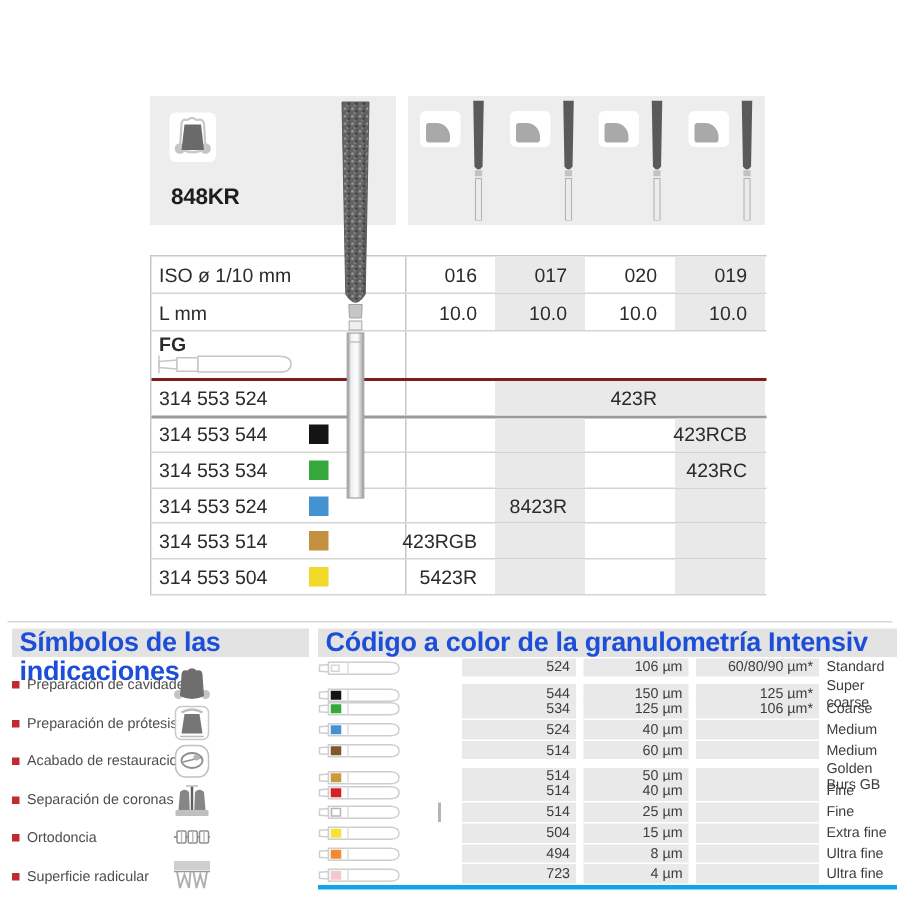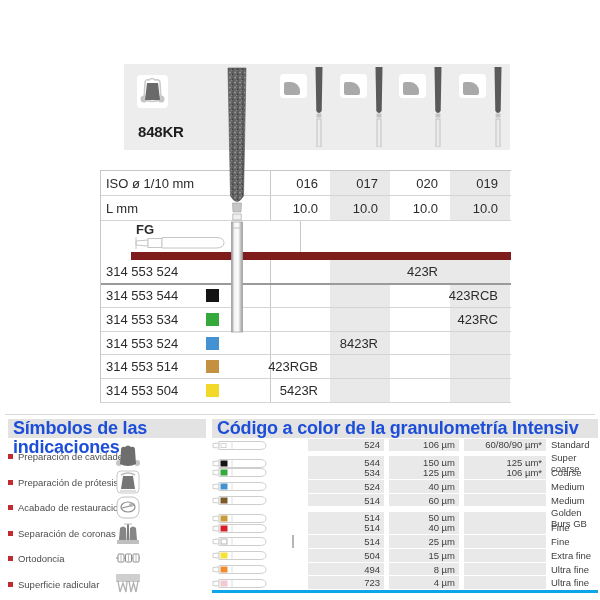--- a/index.html
+++ b/index.html
@@ -2,40 +2,40 @@
 <html><head>
 <meta charset="utf-8">
 <style>
   html,body{margin:0;padding:0;background:#fff;}
   .sheet{position:relative;width:600px;height:600px;background:#fff;overflow:hidden;
          font-family:"Liberation Sans",sans-serif;color:#2b2b2b;}
 
   
   .catalog{position:absolute;left:100px;top:64px;width:410px;height:330px;}
   .hdr-block{position:absolute;top:0;height:86px;background:#ededed;}
-  .hdr-a{left:0;width:164px;margin-left:24px;}
+  .hdr-a{left:0;width:164px;}
   .hdr-b{left:172px;width:238px;display:flex;}
   .hdr-cell{width:59.5px;height:86px;position:relative;}
   .icon-box{position:absolute;left:8px;top:10px;width:27px;height:24px;background:#fff;border-radius:4px;}
   .molar{position:absolute;left:4px;bottom:3px;width:16px;height:13px;background:#a9a9a9;
          border-radius:2px 9px 2px 2px;}
   .mini-bur{position:absolute;left:41px;top:3px;}
   .tooth-box{position:absolute;left:13px;top:11px;width:31px;height:33px;background:#fff;border-radius:4px;}
   .model-label{position:absolute;left:14px;top:59px;font-size:15px;font-weight:bold;color:#1d1d1d;letter-spacing:-0.2px;}
   .big-bur{position:absolute;left:124px;top:2px;z-index:3;}
 
   .rows{position:absolute;left:0;top:106px;width:410px;border-top:1px solid #c8c8c8;border-left:1px solid #c8c8c8;}
   .trow{display:grid;grid-template-columns:169px 60px 60px 60px 60px;border-bottom:1px solid #d4d4d4;
         align-items:center;font-size:13px;}
   .trow .lbl{padding-left:5px;}
   .trow .v0{border-left:1px solid #c8c8c8;height:100%;display:flex;align-items:center;justify-content:flex-end;}
   .cell{height:100%;display:flex;align-items:center;justify-content:flex-end;padding-right:12px;box-sizing:border-box;}
   .shade{background:#e9e9e9;}
   .row-iso,.row-l{height:24px;}
-  .row-fg{height:31px;border-bottom:8px solid #7f1d1d;position:relative;margin-left:30px;}
+  .row-fg{height:31px;border-bottom:2px solid #7f1d1d;position:relative;}
   .fg-lbl{position:absolute;left:5px;top:1px;font-weight:bold;font-size:13px;}
   .fg-draw{position:absolute;left:3px;top:15px;}
   .vrow{height:22.6px;}
   .vrow.first{border-bottom:2px solid #9a9a9a;}
   .vrow .ordcell{position:relative;height:100%;display:flex;align-items:center;}
   .ord-chip{position:absolute;left:105px;width:13px;height:13px;}
 
   
   .bottom-rule{position:absolute;left:5px;top:414px;width:590px;height:1px;background:#d8d8d8;}
   .titlebar{background:#e3e3e3;height:19px;line-height:19px;padding-left:5px;

